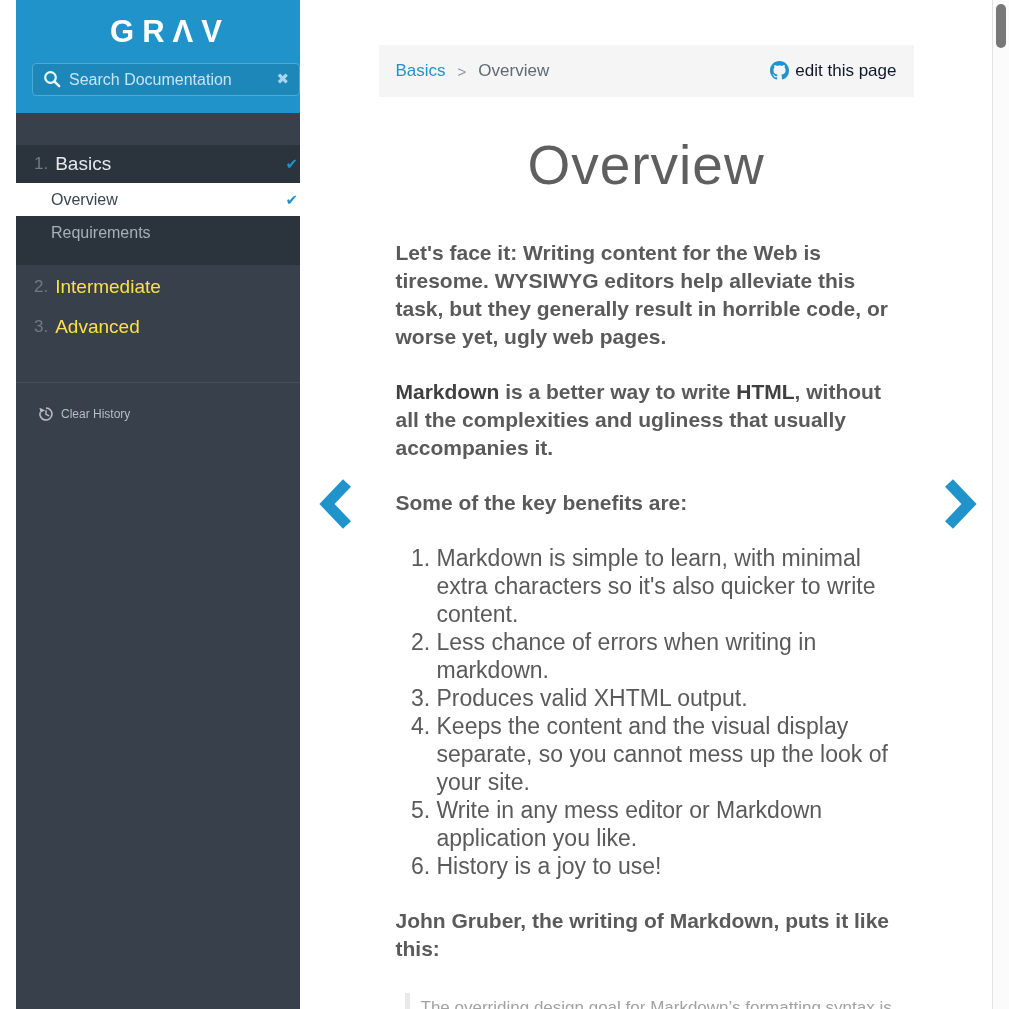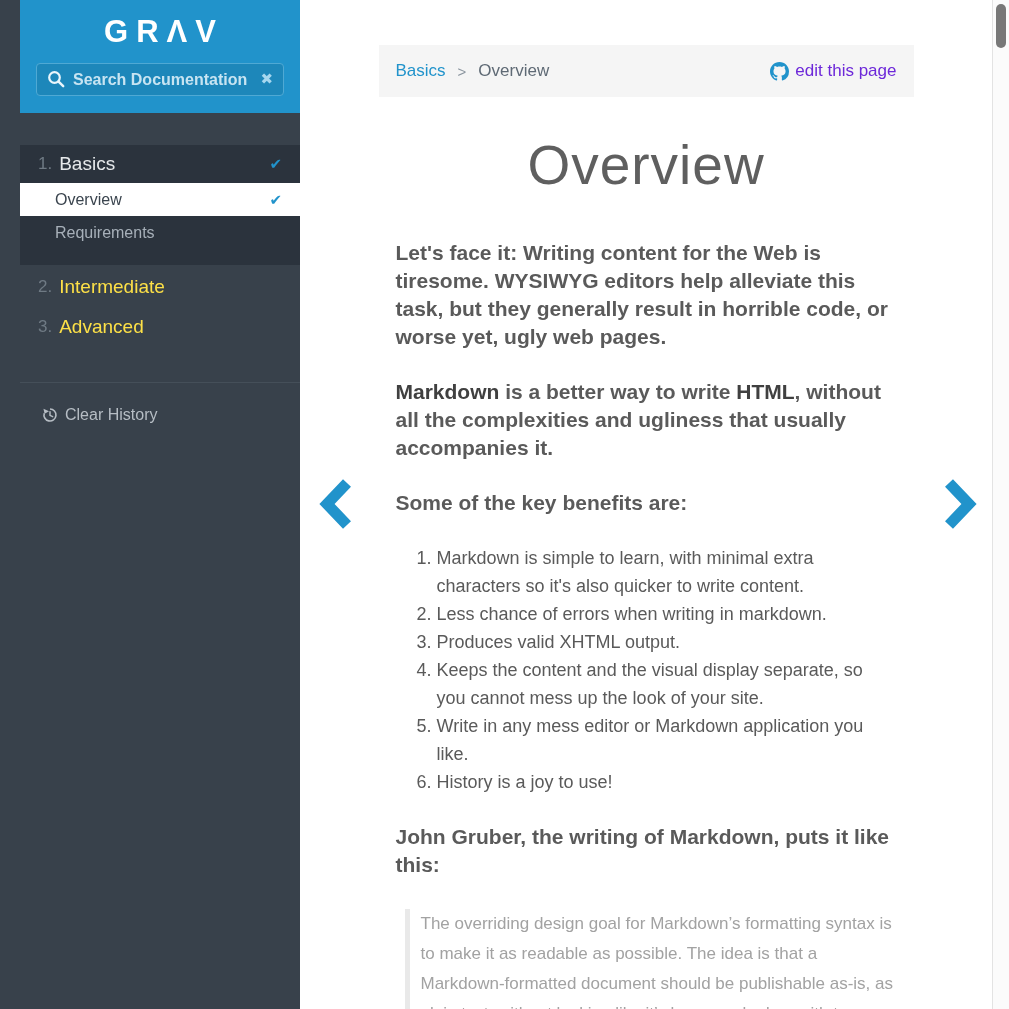--- a/index.html
+++ b/index.html
@@ -4,24 +4,23 @@
 <style>
   * { margin: 0; padding: 0; box-sizing: border-box; }
   html, body {
     width: 1009px; height: 1009px;
     overflow: hidden;
     background: #ffffff;
     font-family: "Liberation Sans", "DejaVu Sans", sans-serif;
   }
   
   .sidebar {
-    position: absolute; left: 0; top: 0;
+    position: absolute; left: 16px; top: 0;
     width: 300px; height: 1009px;
     background: #38414b;
-    padding-left: 20px;
   }
   .sidebar-header {
     height: 113px;
     background: #2193cb;
     padding-top: 14px;
   }
   .logo {
     text-align: center;
     color: #ffffff;
     font-size: 31px;
@@ -37,21 +36,20 @@
   .search-input {
     width: 100%; height: 33px;
     background: #1d87ba;
     border: 1px solid #4fa9d4;
     border-radius: 4px;
     color: #eaf6fc;
     font-size: 16px;
     font-family: "Liberation Sans", "DejaVu Sans", sans-serif;
     padding: 0 34px 0 36px;
     outline: none;
-    font-weight: bold;
   }
   .search-input::placeholder { color: #c7e4f2; opacity: 1; }
   .search-icon {
     position: absolute; left: 11px; top: 7px;
     width: 18px; height: 18px;
   }
   .search-clear {
     position: absolute; right: 11px; top: 6px;
     color: #a6d7ef;
     font-size: 15px; font-weight: bold;
@@ -97,21 +95,21 @@
   }
   .sidebar-divider {
     height: 1px;
     background: #454f59;
     margin-top: 35px;
   }
   .clear-history {
     display: flex; align-items: center;
     margin: 23px 0 0 22px;
     color: #b6bdc4;
-    font-size: 16px;
+    font-size: 12px;
     cursor: pointer;
     text-align: center;
   }
   .clear-history svg { margin-right: 7px; }
   
   .main {
     position: absolute; left: 300px; right: 17px; top: 0; bottom: 0;
     background: #ffffff;
     overflow: hidden;
   }
@@ -124,22 +122,22 @@
     height: 52px;
     display: flex; align-items: center;
     padding: 0 17px;
     font-size: 17px;
   }
   .crumb-link { color: #2193cb; cursor: pointer; text-decoration: none; }
   .crumb-sep { color: #8a949e; margin: 0 12px; font-size: 15px; }
   .crumb-current { color: #5f6a75; }
   .edit-link {
     margin-left: auto;
-    display: flex; align-items: center;
-    color: #6d28d9;
+    display: flex; align-items: flex-start;
+    color: #0f172a;
     cursor: pointer;
   }
   .edit-link svg { margin-right: 6px; }
   .article { padding: 0 17px; }
   h1.page-title {
     text-align: center;
     font-size: 55px;
     font-weight: 400;
     color: #5f5f5f;
     letter-spacing: 1px;
@@ -151,21 +149,21 @@
     color: #5a5a5a;
     margin-bottom: 27px;
     font-weight: bold;
   }
   .article b { color: #404040; }
   .article ol {
     padding-left: 41px;
     margin-bottom: 27px;
   }
   .article ol li {
-    font-size: 18px;
+    font-size: 23px;
     line-height: 28px;
     color: #5a5a5a;
   }
   blockquote {
     margin: 30px 0 0 9px;
     border-left: 5px solid #e9e9e9;
     padding-left: 11px;
     font-size: 17px;
     line-height: 30px;
     color: #a2a2a2;

